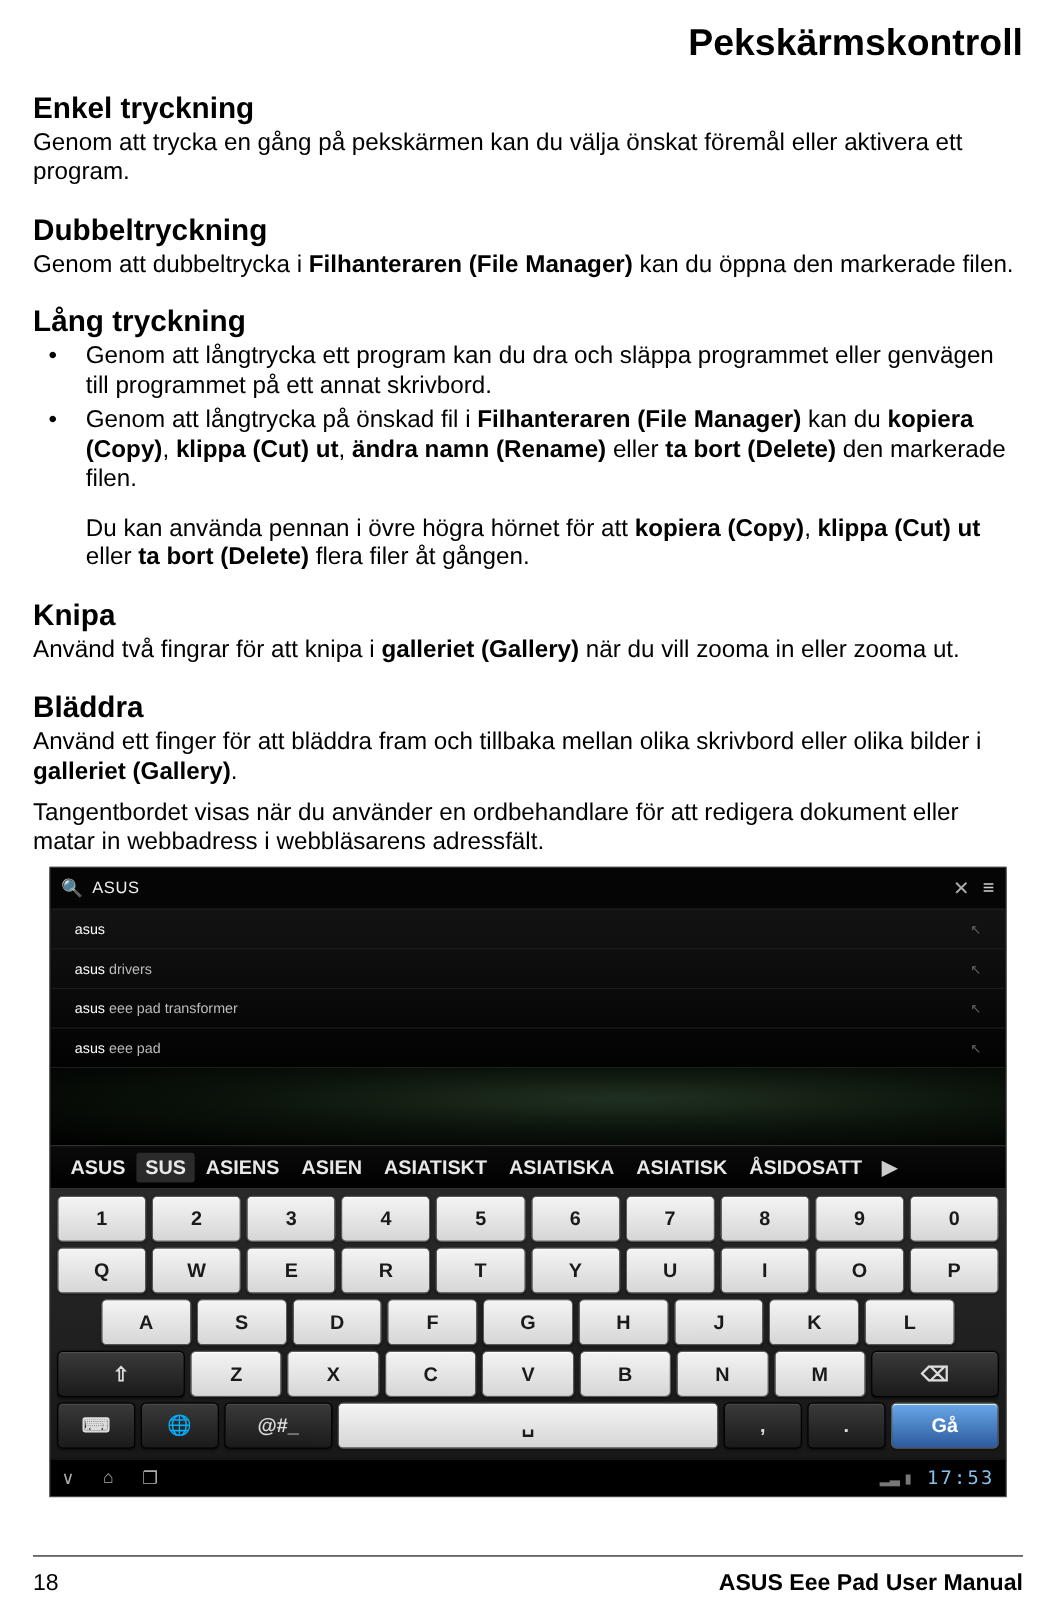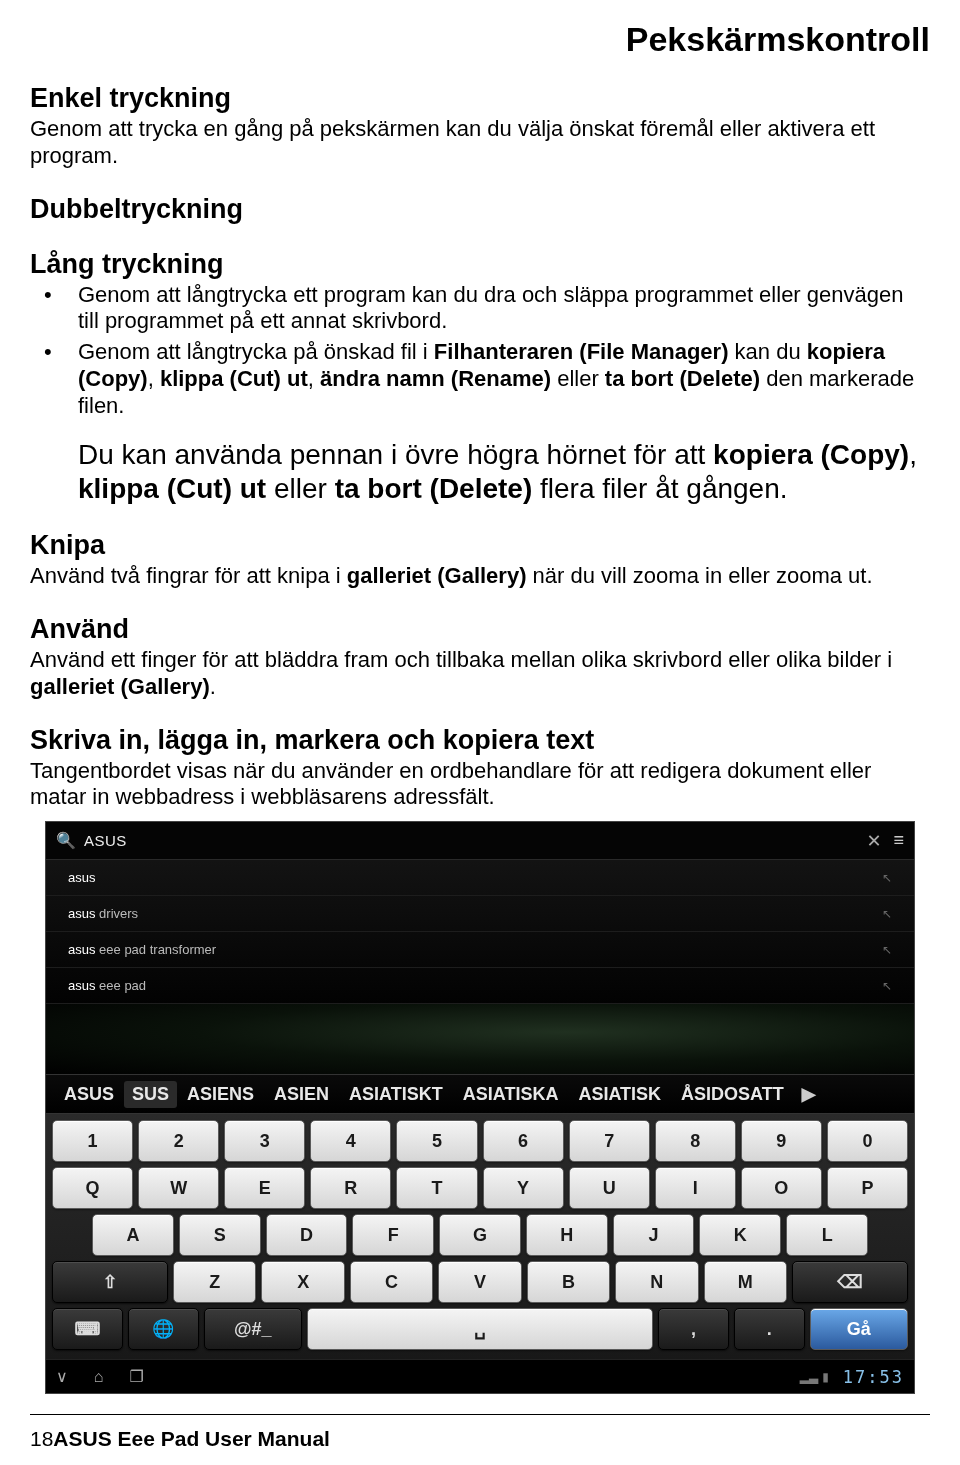--- a/index.html
+++ b/index.html
@@ -42,21 +42,21 @@
     position: relative;
     margin-bottom: 4px;
   }
   ul.bullets li::before {
     content: "•";
     position: absolute;
     left: 14px;
     top: 0;
   }
   .indent-block {
-    font-size: 28px;
+    font-size: 22px;
     line-height: 1.22;
     padding-left: 48px;
     margin-bottom: 8px;
   }
   b { font-weight: 700; }
 
   
   .device {
     width: 870px;
     margin: 8px auto 0 auto;
@@ -189,59 +189,61 @@
     left: 30px;
     right: 30px;
     border-top: 1px solid #000;
   }
   .footer {
     position: absolute;
     bottom: 14px;
     left: 30px;
     right: 30px;
     display: flex;
-    justify-content: flex-start;
+    justify-content: space-between;
     font-size: 21px;
   }
   .footer .pnum { font-weight: 400; }
   .footer .manual { font-weight: 700; }
 </style>
 </head>
 <body>
 
 <div class="content">
   <h1 class="main-title">Pekskärmskontroll</h1>
 
   <h2 class="sub">Enkel tryckning</h2>
   <p class="body">Genom att trycka en gång på pekskärmen kan du välja önskat föremål eller aktivera ett program.</p>
 
   <h2 class="sub">Dubbeltryckning</h2>
+  <p class="body">
+    <span>Genom att dubbeltrycka i </span><b>Filhanteraren (File Manager)</b><span> kan du öppna den markerade filen.</span>
+  </p>
 
   <h2 class="sub">Lång tryckning</h2>
   <ul class="bullets">
     <li>Genom att långtrycka ett program kan du dra och släppa programmet eller genvägen till programmet på ett annat skrivbord.</li>
     <li>
       <span>Genom att långtrycka på önskad fil i </span><b>Filhanteraren (File Manager)</b><span> kan du </span><b>kopiera (Copy)</b><span>, </span><b>klippa (Cut) ut</b><span>, </span><b>ändra namn (Rename)</b><span> eller </span><b>ta bort (Delete)</b><span> den markerade filen.</span>
     </li>
   </ul>
   <p class="indent-block">
     <span>Du kan använda pennan i övre högra hörnet för att </span><b>kopiera (Copy)</b><span>, </span><b>klippa (Cut) ut</b><span> eller </span><b>ta bort (Delete)</b><span> flera filer åt gången.</span>
   </p>
 
   <h2 class="sub">Knipa</h2>
   <p class="body">
     <span>Använd två fingrar för att knipa i </span><b>galleriet (Gallery)</b><span> när du vill zooma in eller zooma ut.</span>
   </p>
 
-  <h2 class="sub">Använd</h2>
+  <h2 class="sub">Bläddra</h2>
   <p class="body">
     <span>Använd ett finger för att bläddra fram och tillbaka mellan olika skrivbord eller olika bilder i </span><b>galleriet (Gallery)</b><span>.</span>
   </p>
 
-  <h2 class="sub">Skriva in, lägga in, markera och kopiera text</h2>
   <p class="body">Tangentbordet visas när du använder en ordbehandlare för att redigera dokument eller matar in webbadress i webbläsarens adressfält.</p>
 
   <div class="device">
     <div class="searchbar">
       <span class="mag">🔍</span>
       <span class="q">ASUS</span>
       <span class="x">✕</span>
       <span class="menu">≡</span>
     </div>
     <div class="suggestions" id="sugg-container">

